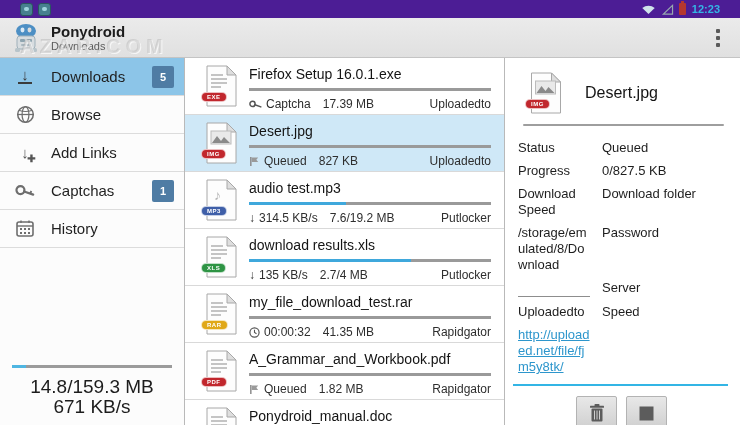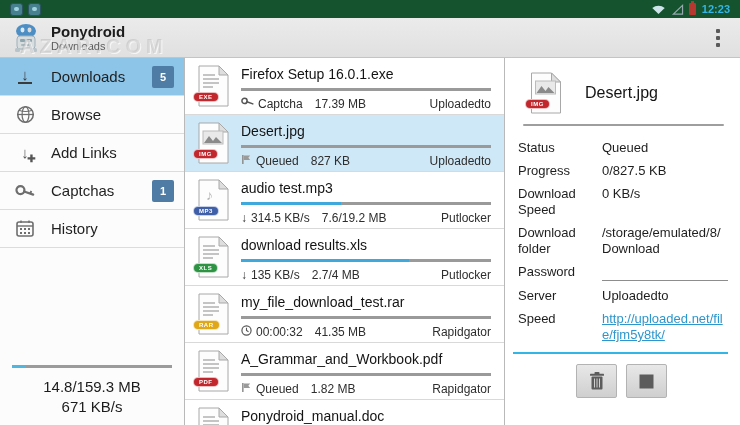--- a/index.html
+++ b/index.html
@@ -1,20 +1,20 @@
 <!DOCTYPE html>
 <html><head>
 <meta charset="utf-8">
 <style>
   * { margin:0; padding:0; box-sizing:border-box; }
   html,body { width:740px; height:425px; overflow:hidden; background:#000;
               font-family:"Liberation Sans", sans-serif; }
 
   
-  .status-bar { height:18px; background:#14532d; display:flex; align-items:center; padding:0 10px; }
+  .status-bar { height:18px; background:#4c1d95; display:flex; align-items:center; padding:0 20px; }
   .notif-chip { width:13px; height:13px; border-radius:3px; background:#47808f; margin-right:5px;
                 position:relative; border:1px solid #2a5560; }
   .notif-chip::after{ content:""; position:absolute; left:3px; top:3px; width:5px; height:4px;
                       background:#9fd3dd; border-radius:2px; }
   .sb-spacer { flex:1; }
   .sb-icon { margin-left:5px; display:flex; align-items:center; }
   .sb-time { color:#33b5e5; font-size:11px; margin-left:6px; font-weight:bold; }
   .battery { width:7px; height:12px; background:#b5372f; border-radius:1px; position:relative; margin-left:5px;}
   .battery::before { content:""; position:absolute; top:-2px; left:2px; width:3px; height:2px; background:#b5372f; }
 
@@ -46,35 +46,35 @@
                font-size:11px; font-weight:bold; display:flex; align-items:center; justify-content:center;
                border-radius:2px; }
   .dl-arrow { font-size:15px; color:#3b3b3b; font-weight:bold; line-height:12px;
               border-bottom:2px solid #3b3b3b; padding:0 3px 1px; }
   .addlink-wrap { position:relative; font-size:15px; color:#555; font-weight:bold; }
   .addlink-wrap .plus { position:absolute; right:-7px; bottom:-3px; font-size:10px; color:#555; }
 
   .sidebar-footer { position:absolute; left:0; right:0; bottom:8px; text-align:center; }
   .side-progress { height:3px; background:#9b9b9b; margin:0 12px 9px; position:relative; }
   .side-progress .fill { position:absolute; left:0; top:0; bottom:0; background:#4fb6e2; }
-  .side-total, .side-speed { font-size:15px; color:#1c1c1c; line-height:20px; }
+  .side-total, .side-speed { font-size:19px; color:#1c1c1c; line-height:20px; }
 
   
   .dl-list { width:320px; border-right:1px solid #b9b9b9; overflow:hidden; background:#fff; }
-  .list-item { height:57px; padding:7px 13px 0 12px; border-bottom:1px solid #d9d9d9; cursor:pointer; }
+  .list-item { height:57px; padding:7px 13px 0 20px; border-bottom:1px solid #d9d9d9; cursor:pointer; }
   .list-item.selected { background:#cfe8f7; }
   .li-inner { display:flex; }
   .file-icon { width:33px; height:42px; position:relative; flex:none; margin-right:11px; }
   .badge { position:absolute; left:-4px; bottom:5px; color:#fff; font-size:6px; font-weight:bold;
            padding:1px 5px; border-radius:6px; letter-spacing:0.5px; border:1px solid rgba(255,255,255,0.7); }
   .li-body { flex:1; min-width:0; padding-top:1px; }
   .li-title { font-size:14px; color:#141414; white-space:nowrap; overflow:hidden; }
   .li-progress { height:3px; background:#9a9a9a; margin:6px 0 6px; position:relative; }
   .li-progress .fill { position:absolute; left:0; top:0; bottom:0; background:#3fa8dc; }
-  .li-meta { display:flex; align-items:flex-start; font-size:12px; color:#2e2e2e; }
+  .li-meta { display:flex; align-items:center; font-size:12px; color:#2e2e2e; }
   .li-status-icon { margin-right:4px; display:flex; align-items:center; color:#8a8a8a; }
   .li-size { margin-left:12px; }
   .li-server { margin-left:auto; }
   .dn-arrow { color:#333; font-weight:bold; font-size:12px; }
 
   
   .details { flex:1; background:#fff; padding:14px 12px 0 10px; position:relative; }
   .det-header { display:flex; align-items:center; padding-left:14px; }
   .det-header .file-icon { width:34px; height:42px; margin-right:22px; }
   .det-name { font-size:16px; color:#141414; }
@@ -438,21 +438,20 @@
     <div class="det-divider"></div>
 
     <div class="det-grid">
       <span class="det-label">Status</span>
       <span class="det-value">Queued</span>
 
       <span class="det-label">Progress</span>
       <span class="det-value">0/827.5 KB</span>
 
       <span class="det-label">Download Speed</span>
-      <span class="det-value">0 KB/s</span>
 
       <span class="det-label">Download folder</span>
       <span class="det-value">/storage/emulated/8/Download</span>
 
       <span class="det-label">Password</span>
       <span class="det-value pw-underline"></span>
 
       <span class="det-label">Server</span>
       <span class="det-value">Uploadedto</span>
 

